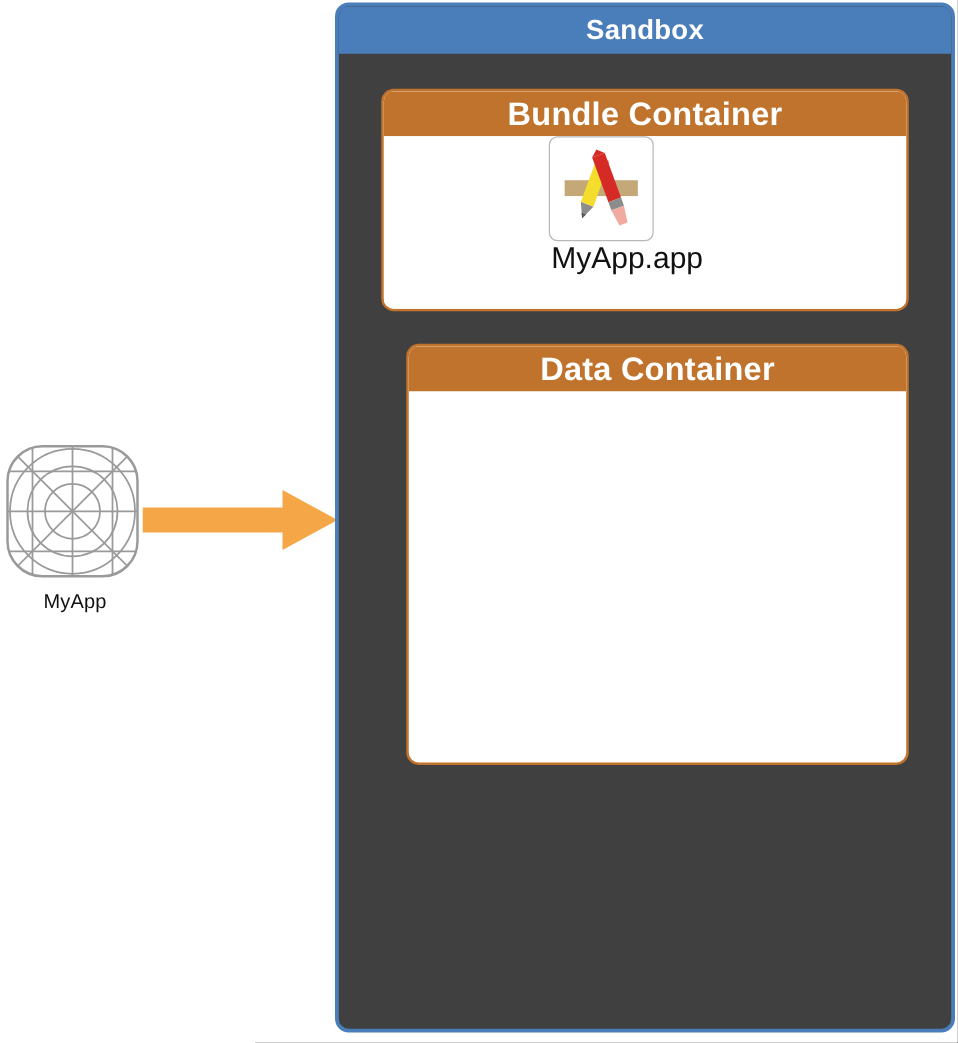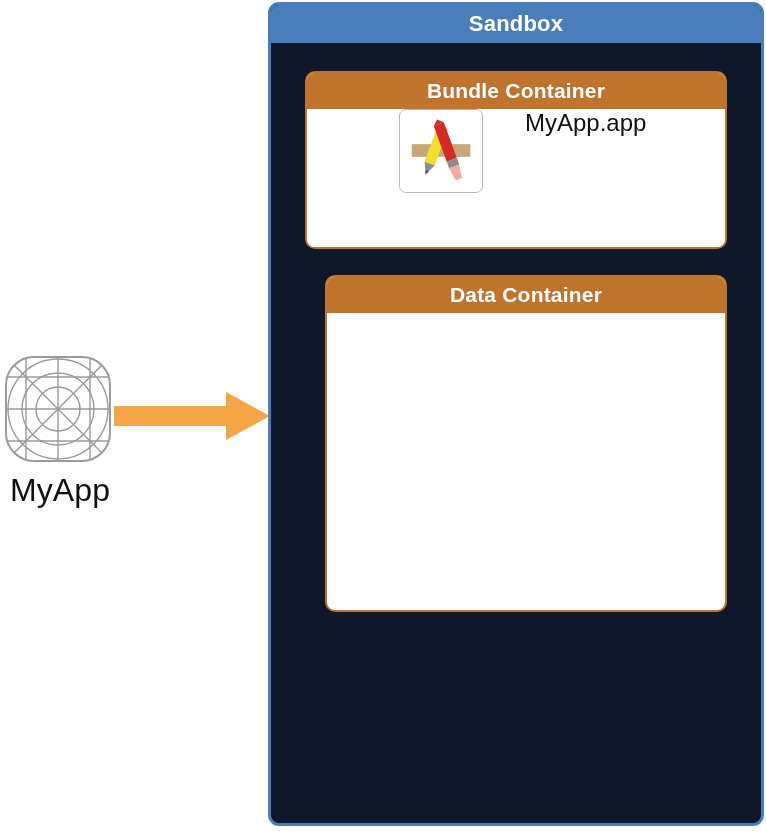--- a/index.html
+++ b/index.html
@@ -23,21 +23,21 @@
     width: 112px;
   }
   #app-grid-icon {
     width: 108px;
     height: 108px;
     display: block;
   }
   #app-source-label {
     margin-top: 10px;
     text-align: center;
-    font-size: 32px;
+    font-size: 16px;
     color: #111111;
     line-height: 1.1;
     letter-spacing: 0.1px;
   }
 
   
   #flow-arrow {
     position: absolute;
     left: 114px;
     top: 390px;
@@ -47,21 +47,21 @@
 
   
   #sandbox {
     position: absolute;
     left: 268px;
     top: 2px;
     width: 496px;
     height: 824px;
     border: 3px solid #4a7ebb;
     border-radius: 11px;
-    background: #0f172a;
+    background: #404040;
     box-sizing: border-box;
     overflow: hidden;
   }
   #sandbox-header {
     height: 38px;
     background: #4a7ebb;
     color: #ffffff;
     font-size: 22px;
     font-weight: bold;
     display: flex;
@@ -77,21 +77,21 @@
   .container-card {
     border: 2px solid #bf732c;
     border-radius: 10px;
     background: #ffffff;
     overflow: hidden;
     box-sizing: border-box;
   }
   .container-header {
     background: #bf732c;
     color: #ffffff;
-    font-size: 21px;
+    font-size: 26px;
     font-weight: bold;
     height: 36px;
     display: flex;
     align-items: center;
     justify-content: center;
     letter-spacing: 0.2px;
   }
   .container-body {
     background: #ffffff;
   }
@@ -121,23 +121,24 @@
   #icloud-container .container-body {
     height: 118px;
     display: flex;
     align-items: center;
     justify-content: center;
   }
 
   
   .item-row {
     display: flex;
-    align-items: flex-start;
+    align-items: center;
     height: 76px;
     padding-left: 98px;
+    flex-direction: column;
   }
   .item-icon {
     width: 60px;
     height: 54px;
     flex: 0 0 auto;
     display: block;
   }
   .item-label {
     margin-left: 26px;
     font-size: 24px;

